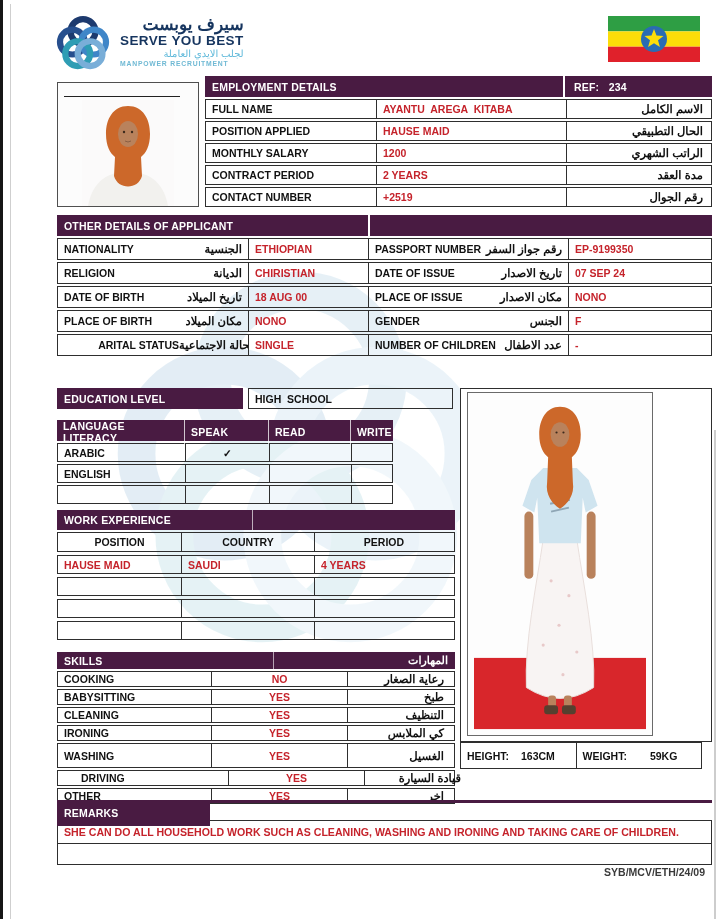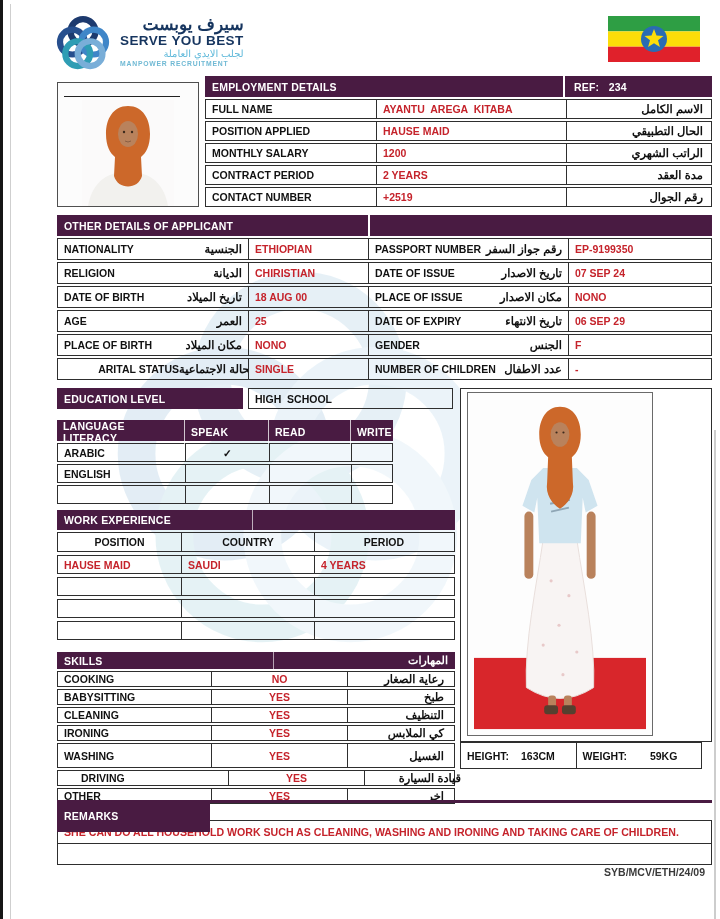--- a/index.html
+++ b/index.html
@@ -150,32 +150,20 @@
         </div>
         <div class="cell val bl">18 AUG 00</div>
         <div class="cell bl" style="justify-content:space-between;">
           <span>PLACE OF ISSUE</span>
           <span class="ar" style="font-size:11.5px;">مكان الاصدار</span>
         </div>
         <div class="cell val bl">NONO</div>
       </div>
       <div class="rowbox" style="grid-template-columns:190px 120px 200px 141px;height:22px;">
         <div class="cell" style="justify-content:space-between;">
-          <span>AGE</span>
-          <span class="ar" style="font-size:11.5px;">العمر</span>
-        </div>
-        <div class="cell val bl">25</div>
-        <div class="cell bl" style="justify-content:space-between;">
-          <span>DATE OF EXPIRY</span>
-          <span class="ar" style="font-size:11.5px;">تاريخ الانتهاء</span>
-        </div>
-        <div class="cell val bl">06 SEP 29</div>
-      </div>
-      <div class="rowbox" style="grid-template-columns:190px 120px 200px 141px;height:22px;">
-        <div class="cell" style="justify-content:space-between;">
           <span>PLACE OF BIRTH</span>
           <span class="ar" style="font-size:11.5px;">مكان الميلاد</span>
         </div>
         <div class="cell val bl">NONO</div>
         <div class="cell bl" style="justify-content:space-between;">
           <span>GENDER</span>
           <span class="ar" style="font-size:11.5px;">الجنس</span>
         </div>
         <div class="cell val bl">F</div>
       </div>
@@ -337,21 +325,21 @@
     <div class="cell" style="width:117px;height:27px;border:1.4px solid #2e2e2e;">
       <span>HEIGHT:</span>
       <span style="margin-left:12px;">163CM</span>
     </div>
     <div class="cell" style="width:126px;height:27px;border:1.4px solid #2e2e2e;margin-left:-1.4px;">
       <span>WEIGHT:</span>
       <span style="margin-left:10px;padding-left:13px;">59KG</span>
     </div>
   </div>
 
-  <div class="abs purplebar" style="left:57px;top:800px;width:153px;height:32px;z-index:2;">
+  <div class="abs purplebar" style="left:57px;top:800px;width:153px;height:26px;z-index:2;">
     <span>REMARKS</span>
   </div>
   <div class="abs" style="left:210px;top:800px;width:502px;height:2.5px;background:#491b42;z-index:1;"></div>
   <div class="abs" style="left:57px;top:820px;width:655px;height:45px;border:1.4px solid #2e2e2e;z-index:1;box-sizing:border-box;">
     <div class="cell val" style="height:23px;border-bottom:1px solid #2e2e2e;font-size:10.6px;white-space:nowrap;">SHE CAN DO ALL HOUSEHOLD WORK SUCH AS CLEANING, WASHING AND IRONING AND TAKING CARE OF CHILDREN.</div>
     <div style="height:19px;"></div>
   </div>
 
   <div class="abs" style="left:460px;top:866px;width:245px;text-align:right;font-size:10.5px;font-weight:bold;color:#3a3a3a;z-index:1;">SYB/MCV/ETH/24/09</div>
 

